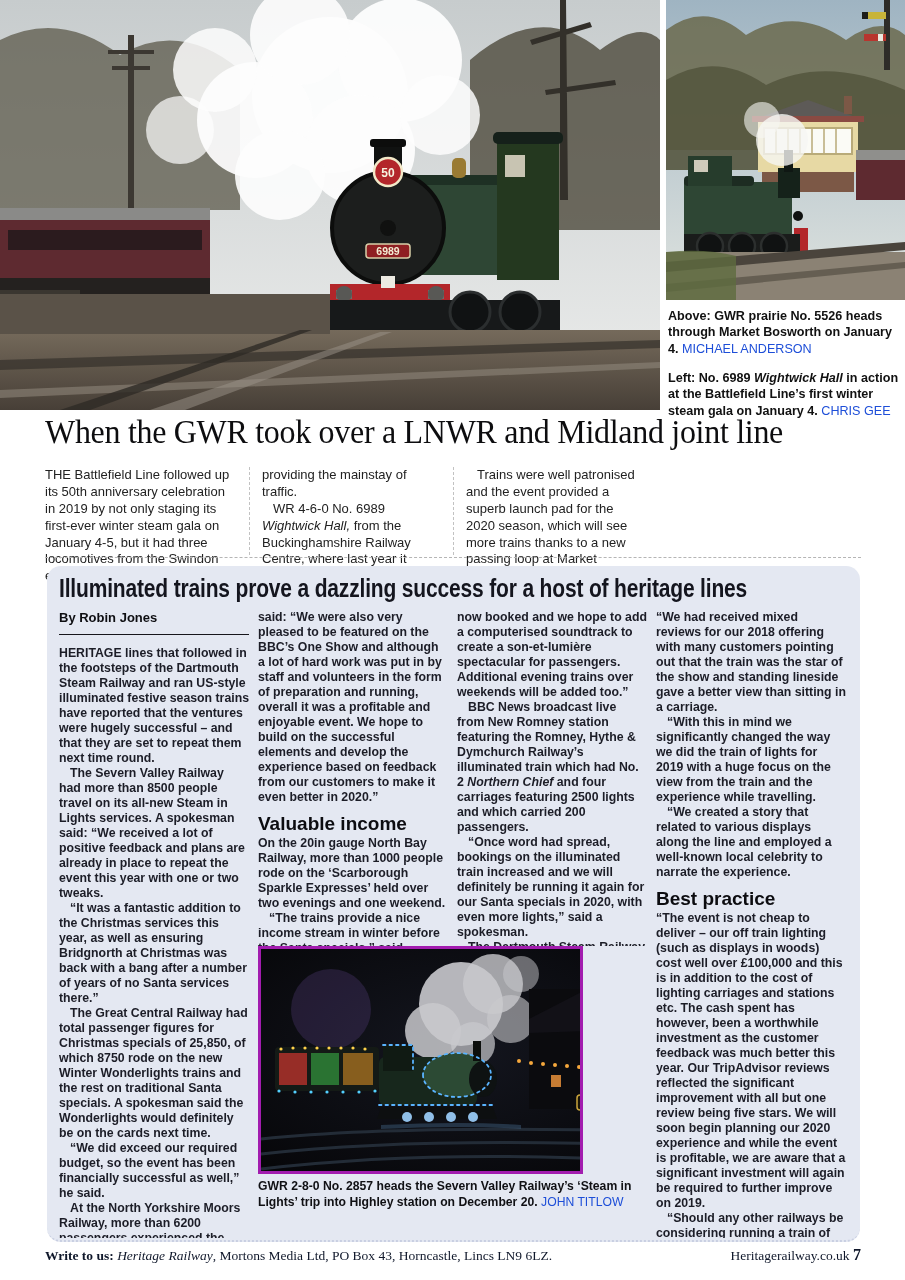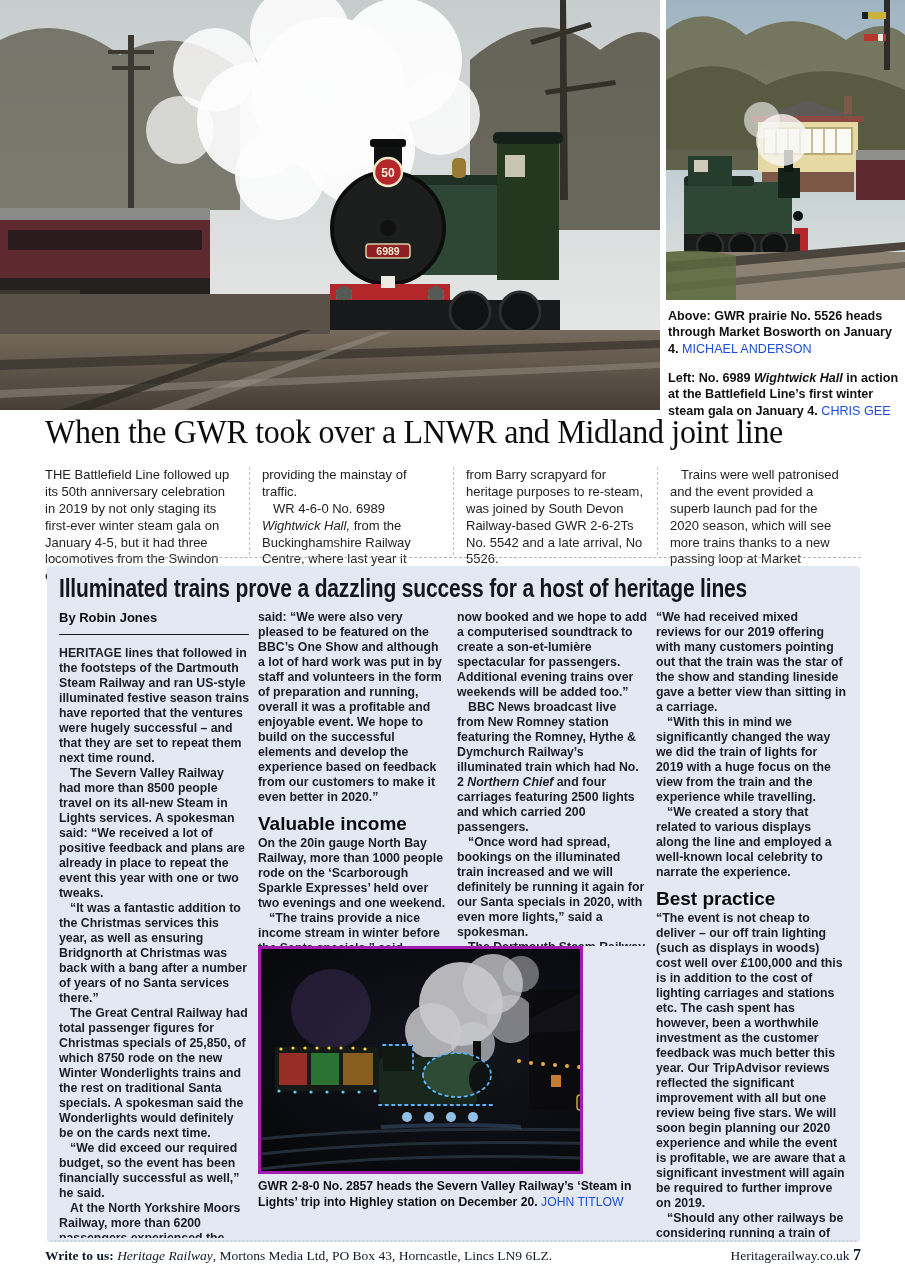--- a/index.html
+++ b/index.html
@@ -23,21 +23,21 @@
   }
   
   .intro { position:absolute; left:45px; top:467px; width:816px; height:88px; display:flex; }
   .intro-col { width:25%; padding-right:12px; font-size:13px; line-height:1.3; color:#222; }
   .intro-col + .intro-col { padding-left:12px; border-left:1px dashed #c2c2c2; }
   .intro-col p.ind { text-indent:11px; }
   .intro-rule { position:absolute; left:45px; top:557px; width:816px; border-top:1px dashed #b5b5b5; }
   
   .panel {
     position:absolute; left:47px; top:566px; width:813px; height:676px;
-    background:#e4e8f2; border-radius:4px; border-bottom:2px dotted #c9cfe2;
+    background:#e4e8f2; border-radius:14px; border-bottom:2px dotted #c9cfe2;
   }
   .article-headline {
     position:absolute; left:12px; top:8px; width:980px;
     font-weight:bold; font-size:25px; color:#14151e; white-space:nowrap;
     transform:scaleX(0.84); transform-origin:left top; letter-spacing:-0.2px;
   }
   .acol { position:absolute; top:44px; width:190px; overflow:hidden;
     font-size:12.3px; line-height:1.22; font-weight:600; color:#1c1d27; }
   .acol p { margin:0; }
   .acol p.ind { text-indent:11px; }
@@ -208,23 +208,20 @@
 
   <div class="intro">
     <div class="intro-col">
       <p>THE Battlefield Line followed up its 50th anniversary celebration in 2019 by not only staging its first-ever winter steam gala on January 4-5, but it had three locomotives from the Swindon empire</p>
     </div>
     <div class="intro-col">
       <p>providing the mainstay of traffic.</p>
       <p class="ind"><span>WR 4-6-0 No. 6989 </span><i>Wightwick Hall,</i><span> from the Buckinghamshire Railway Centre, where last year it became the 150th out of 213 locomotives saved</span></p>
     </div>
     <div class="intro-col">
-      <p>from Barry scrapyard for heritage purposes to re-steam, was joined by South Devon Railway-based GWR 2-6-2Ts No. 5542 and a late arrival, No 5526.</p>
-    </div>
-    <div class="intro-col">
       <p class="ind">Trains were well patronised and the event provided a superb launch pad for the 2020 season, which will see more trains thanks to a new passing loop at Market Bosworth.</p>
     </div>
   </div>
   <div class="intro-rule"></div>
 
   <div class="panel">
     <h2 class="article-headline">Illuminated trains prove a dazzling success for a host of heritage lines</h2>
 
     <div class="acol acol-1">
       <div class="byline">By Robin Jones</div>
@@ -244,21 +241,21 @@
     </div>
 
     <div class="acol acol-3">
       <p>now booked and we hope to add a computerised soundtrack to create a son-et-lumière spectacular for passengers. Additional evening trains over weekends will be added too.”</p>
       <p class="ind"><span>BBC News broadcast live from New Romney station featuring the Romney, Hythe &amp; Dymchurch Railway’s illuminated train which had No. 2 </span><i>Northern Chief</i><span> and four carriages featuring 2500 lights and which carried 200 passengers.</span></p>
       <p class="ind">“Once word had spread, bookings on the illuminated train increased and we will definitely be running it again for our Santa specials in 2020, with even more lights,” said a spokesman.</p>
       <p class="ind">The Dartmouth Steam Railway reported a 22,000-seat sell-out. Managing director John Jones said:</p>
     </div>
 
     <div class="acol acol-4">
-      <p>“We had received mixed reviews for our 2019 offering with many customers pointing out that the train was the star of the show and standing lineside gave a better view than sitting in a carriage.</p>
+      <p>“We had received mixed reviews for our 2018 offering with many customers pointing out that the train was the star of the show and standing lineside gave a better view than sitting in a carriage.</p>
       <p class="ind">“With this in mind we significantly changed the way we did the train of lights for 2019 with a huge focus on the view from the train and the experience while travelling.</p>
       <p class="ind">“We created a story that related to various displays along the line and employed a well-known local celebrity to narrate the experience.</p>
       <div class="subhead">Best practice</div>
       <p>“The event is not cheap to deliver – our off train lighting (such as displays in woods) cost well over £100,000 and this is in addition to the cost of lighting carriages and stations etc. The cash spent has however, been a worthwhile investment as the customer feedback was much better this year. Our TripAdvisor reviews reflected the significant improvement with all but one review being five stars. We will soon begin planning our 2020 experience and while the event is profitable, we are aware that a significant investment will again be required to further improve on 2019.</p>
       <p class="ind">“Should any other railways be considering running a train of light in 2020, we would be more than happy to share our learnings.”</p>
 
     </div>
 
     <div class="night-photo">
       <svg width="385" height="222" viewBox="0 0 385 222">

